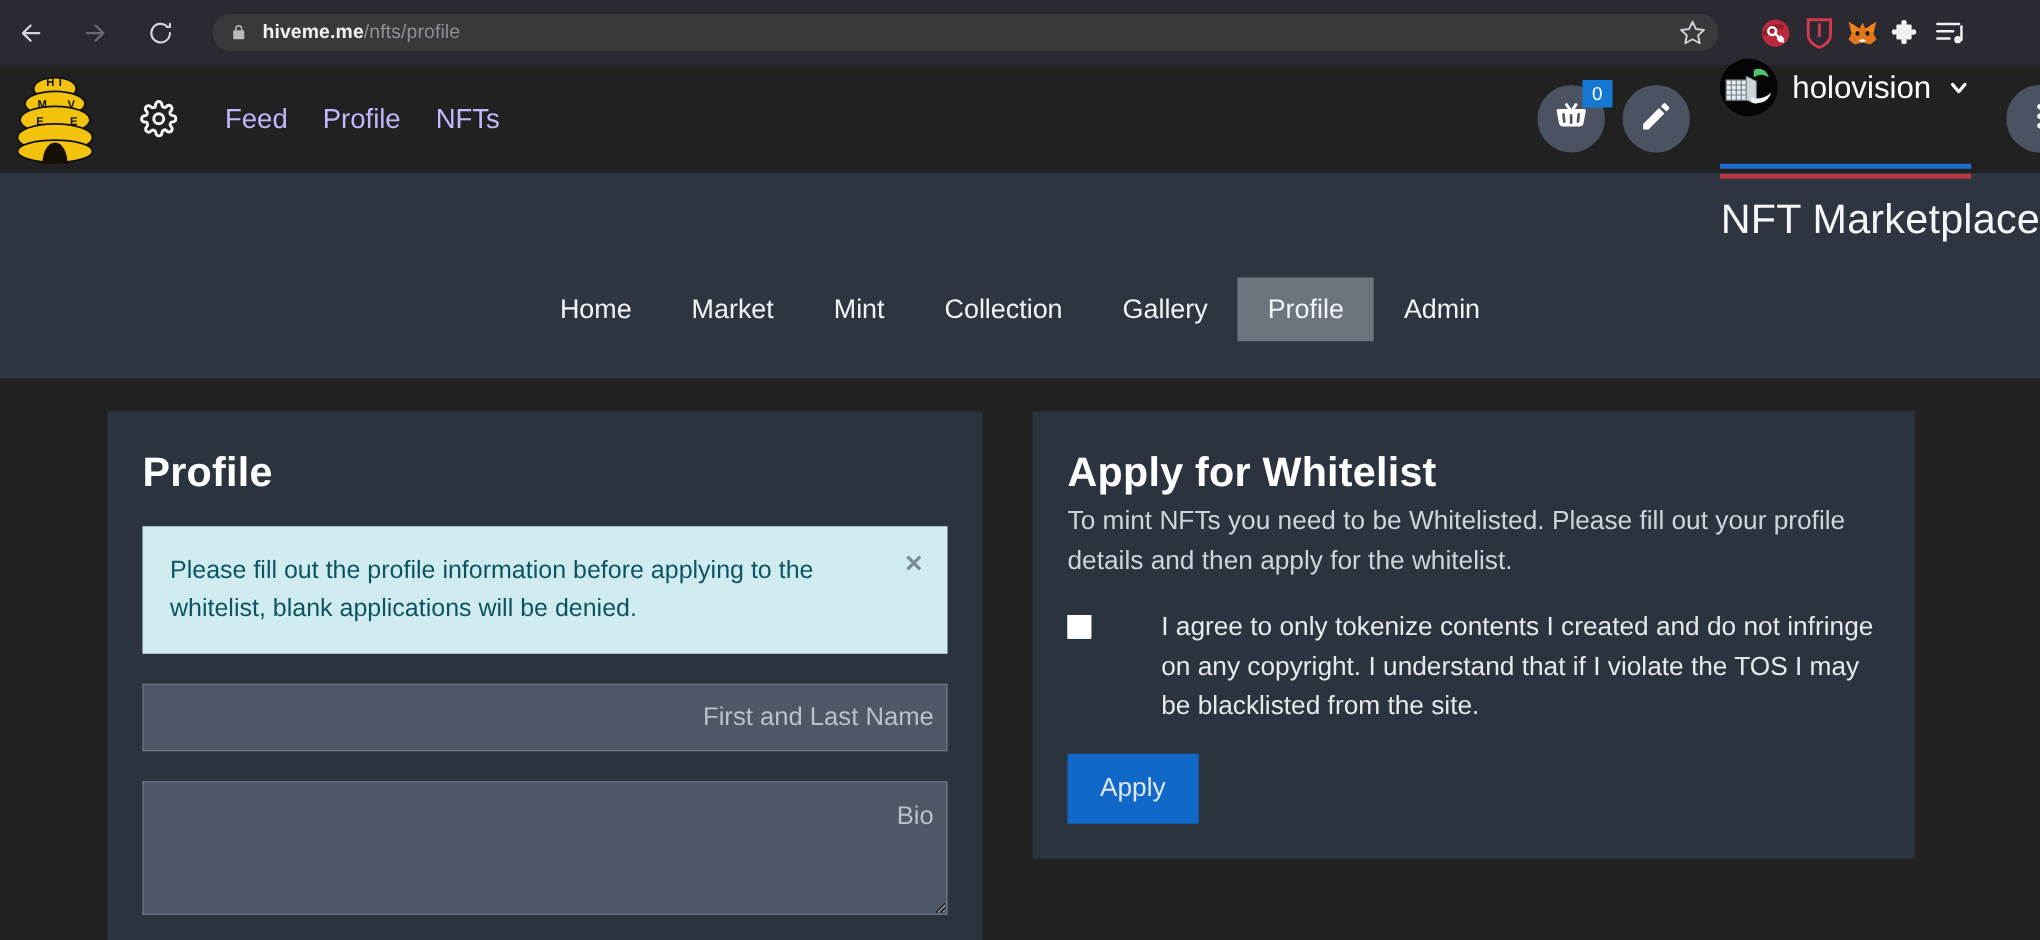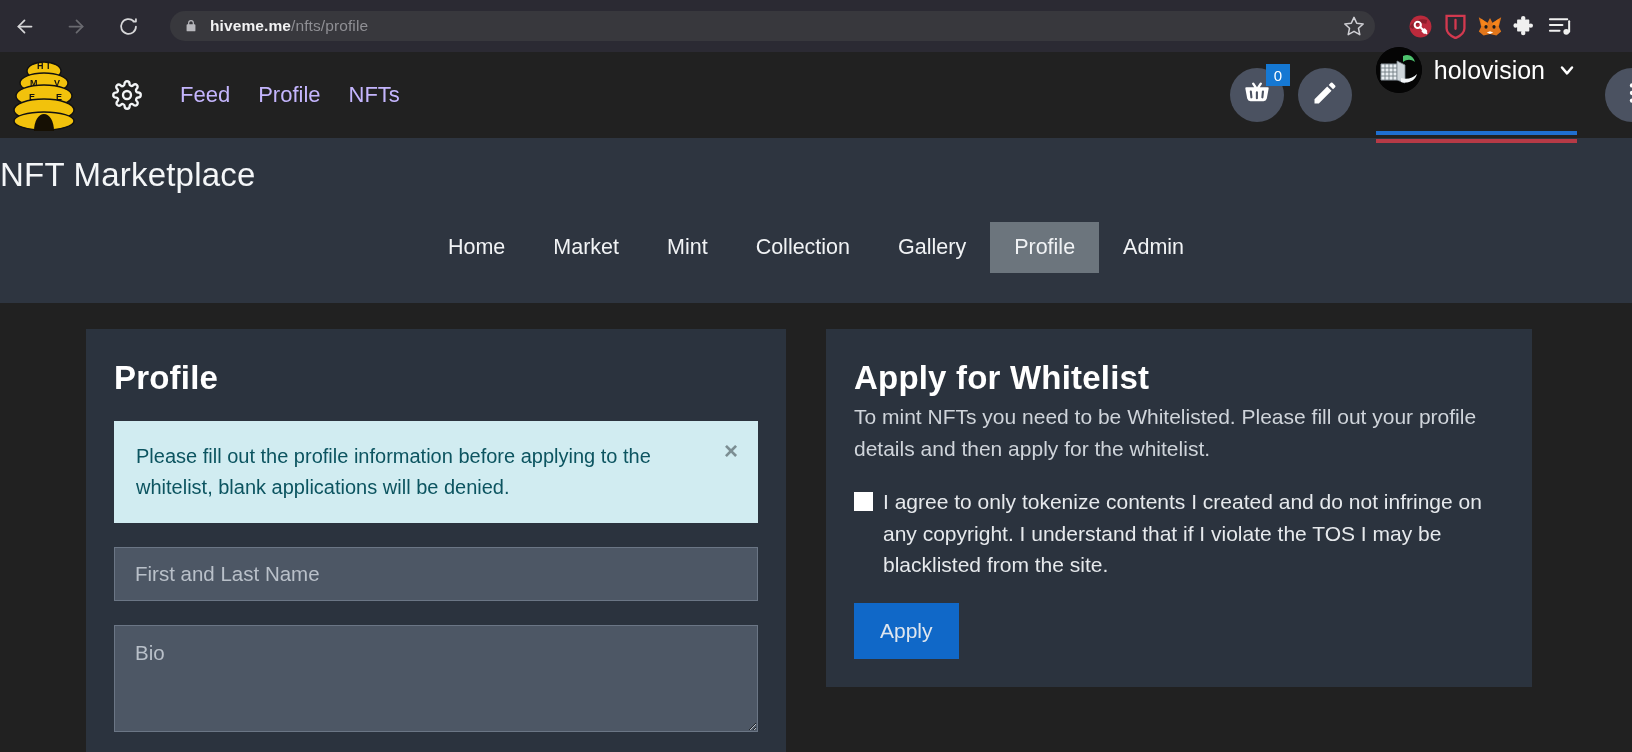--- a/index.html
+++ b/index.html
@@ -120,21 +120,21 @@
     margin-right: -27px;
   }
 
   
   .marketplace {
     background: #2e3540;
     padding: 18px 0 0 0;
     height: 165px;
   }
   .mp-title {
-    text-align: left;
+    text-align: right;
     color: #f4f6f8;
     font-size: 33px;
     font-weight: 400;
     letter-spacing: .2px;
   }
   .tabs {
     display: flex;
     justify-content: center;
     align-items: flex-start;
     margin-top: 28px;
@@ -186,44 +186,45 @@
     line-height: 1;
   }
 
   .field {
     width: 100%;
     background: #4d5765;
     border: 1px solid #6b7685;
     color: #cbd2da;
     font-family: "Liberation Sans", sans-serif;
     font-size: 20.5px;
-    padding: 14px 20px;
+    padding: 14px 10px;
     display: block;
     margin-bottom: 24px;
     outline: none;
+    text-align: right;
   }
   .field::placeholder { color: #b9c0c9; opacity: 1; }
   textarea.field { height: 107px; resize: vertical; line-height: 1.3; }
 
   .lead {
     color: #cfd4da;
     font-size: 21px;
     line-height: 1.5;
     margin-bottom: 22px;
   }
   .agree-row { display: flex; align-items: flex-start; gap: 10px; margin-bottom: 22px; }
   .cbox {
     width: 19px; height: 19px;
     background: #fff;
     border: 1px solid #fff;
     margin-top: 6px;
     flex: 0 0 auto;
     appearance: none; -webkit-appearance: none;
   }
-  .agree-text { color: #e6e9ec; font-size: 21px; line-height: 1.5; }
+  .agree-text { color: #e6e9ec; font-size: 21px; line-height: 1.5; margin-left: 46px; }
   .btn-apply {
     background: #1068c8;
     color: #dfe6ee;
     border: none;
     font-family: "Liberation Sans", sans-serif;
     font-size: 21px;
     padding: 16px 26px;
     cursor: pointer;
   }
 </style>

